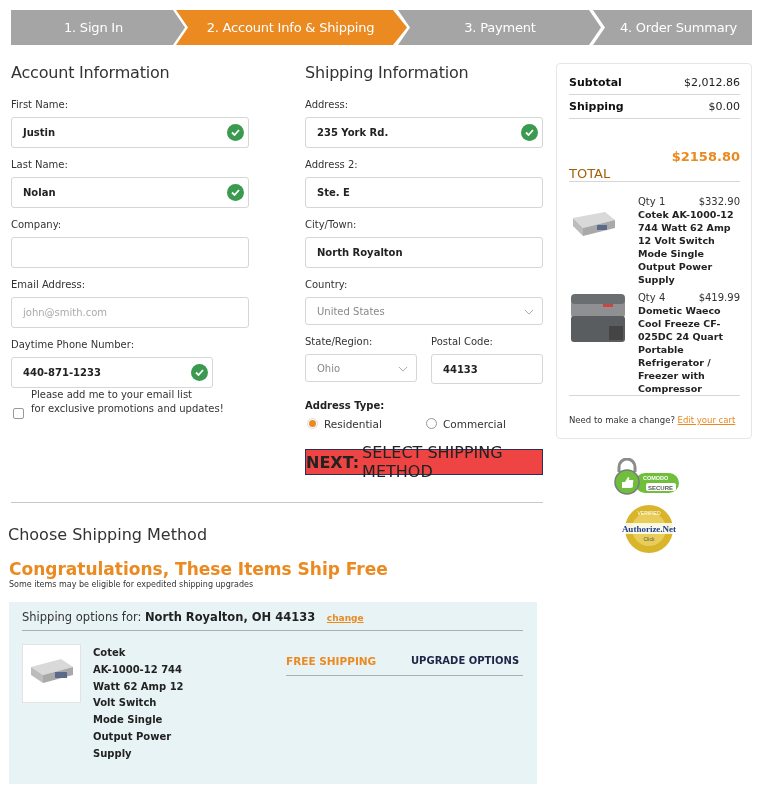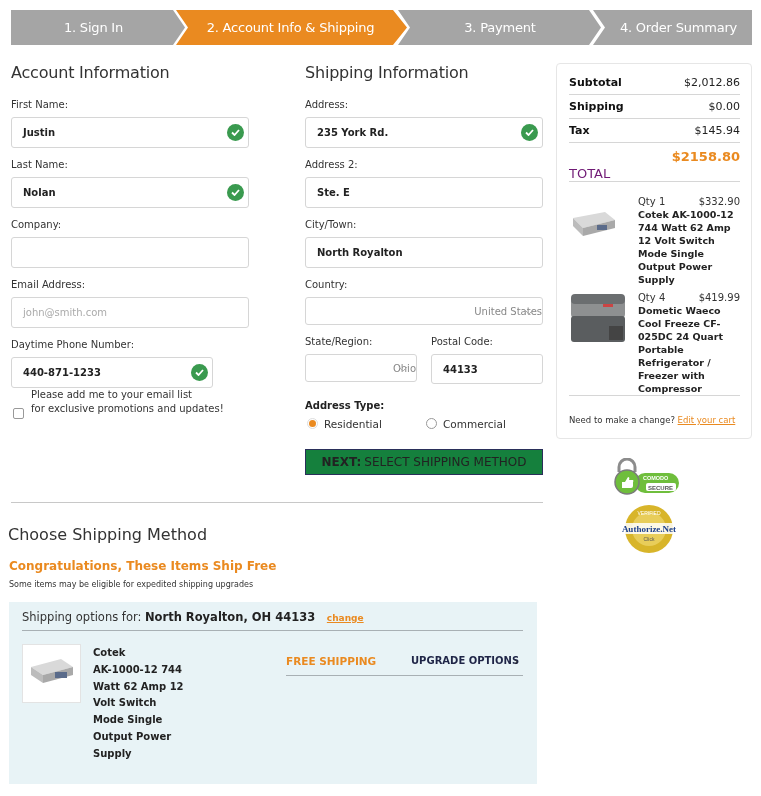--- a/index.html
+++ b/index.html
@@ -9,60 +9,60 @@
   
   .steps { position: absolute; left: 11px; top: 10px; width: 741px; height: 35px; }
   .step { position: absolute; top: 0; height: 35px; display: flex; align-items: center; justify-content: center;
           font-size: 13px; color: #fff; letter-spacing: -0.2px; }
 
   .section-title { position: absolute; font-size: 16px; color: #333; font-weight: normal; letter-spacing: -0.2px; }
   .label { position: absolute; font-size: 10px; color: #333; }
   .input { position: absolute; height: 31px; border: 1px solid #d6d6d6; border-radius: 3px; background: #fff;
            font-size: 10px; font-weight: bold; color: #222; padding-left: 11px; display: flex; align-items: center; }
   .input.placeholder { color: #aaa; font-weight: normal; }
-  .input.select { color: #888; font-weight: normal; justify-content: flex-end; }
+  .input.select { color: #888; font-weight: normal; }
   .check { position: absolute; right: 4px; top: 6px; width: 17px; height: 17px; border-radius: 50%; background: #3a9a4f;
            display: flex; align-items: center; justify-content: center; }
   .chev { position: absolute; right: 8px; top: 11px; width: 10px; height: 6px; }
 
   .checkbox { position: absolute; width: 11px; height: 11px; border: 1px solid #999; border-radius: 2px; background: #fff; }
   .cb-text { position: absolute; font-size: 10px; color: #333; line-height: 14px; }
 
   .radio { position: absolute; width: 11px; height: 11px; border-radius: 50%; border: 1px solid #999; background: #fff; }
   .radio.on { border-color: #ddd; background: #fff; }
   .radio.on::after { content: ""; position: absolute; left: 1px; top: 1px; width: 7px; height: 7px; border-radius: 50%; background: #ea8a20; }
 
   .next-btn { position: absolute; left: 305px; top: 449px; width: 238px; height: 26px; border: 1px solid #2a2f5a;
-              background: #15803d; font-size: 12px; color: #222; display: flex; align-items: center; justify-content: center; }
+              background: #ef4444; font-size: 16px; color: #222; display: flex; align-items: center; justify-content: center; }
   .next-btn b { font-weight: bold; margin-right: 3px; }
 
   
   .summary { position: absolute; left: 556px; top: 63px; width: 196px; height: 376px; border: 1px solid #e6e6e6;
              border-radius: 4px; background: #fff; }
   .sum-row { position: absolute; left: 12px; width: 171px; height: 24px; display: flex; justify-content: space-between;
              align-items: center; font-size: 11px; border-bottom: 1px solid #d6d6d6; }
   .sum-row .k { font-weight: bold; color: #111; }
   .sum-row.total { border-bottom: none; color: #ea8a20; font-size: 13px; }
-  .sum-row.total .k { font-weight: normal; color: #701a75; margin-top: 34px; }
+  .sum-row.total .k { font-weight: normal; color: #a16207; margin-top: 34px; }
   .sum-row.total .v { font-weight: bold; }
   .sum-sep { position: absolute; left: 12px; width: 171px; height: 1px; background: #d6d6d6; }
 
   .item { position: absolute; left: 12px; width: 171px; }
   .item .thumb { position: absolute; left: 0; }
   .item .info { position: absolute; left: 69px; width: 102px; }
   .item .qtyline { display: flex; justify-content: space-between; font-size: 10px; color: #333; }
   .item .name { font-size: 9.5px; font-weight: bold; color: #222; line-height: 13px; margin-top: 1px; }
 
   .change-text { position: absolute; left: 12px; top: 351px; font-size: 8.5px; color: #333; }
   .change-text a { color: #ea8a20; text-decoration: underline; }
 
   .divider { position: absolute; left: 11px; top: 502px; width: 532px; height: 1px; background: #c8c8c8; }
 
   .ship-title { position: absolute; left: 8px; top: 525px; font-size: 16px; color: #333; }
-  .congrats { position: absolute; left: 9px; top: 559px; font-size: 12px; font-weight: bold; color: #ea8a20; }
+  .congrats { position: absolute; left: 9px; top: 559px; font-size: 17px; font-weight: bold; color: #ea8a20; }
   .note { position: absolute; left: 9px; top: 580px; font-size: 8px; color: #333; }
 
   .ship-box { position: absolute; left: 9px; top: 602px; width: 528px; height: 182px; background: #e8f3f6; }
   .ship-for { position: absolute; left: 13px; top: 8px; font-size: 11.5px; color: #333; }
   .ship-for b { font-weight: bold; color: #222; text-align: center; }
   .ship-for a { font-size: 9px; color: #ea8a20; text-decoration: underline; font-weight: bold; margin-left: 8px; }
   .ship-line { position: absolute; left: 13px; top: 28px; width: 501px; height: 1px; background: #a8b0b4; }
   .ship-thumb { position: absolute; left: 13px; top: 42px; width: 59px; height: 59px; background: #fff; border: 1px solid #e3e3e3; }
   .ship-name { position: absolute; left: 84px; top: 43px; width: 110px; font-size: 10px; font-weight: bold; color: #222; line-height: 16.8px; }
   .free-ship { position: absolute; left: 277px; top: 53px; font-size: 10.5px; font-weight: bold; color: #ea8a20; }
@@ -200,24 +200,20 @@
 
 <div class="summary">
   <div class="sum-row" style="top:7px">
     <span class="k">Subtotal</span>
     <span class="v">$2,012.86</span>
   </div>
   <div class="sum-row" style="top:31px">
     <span class="k">Shipping</span>
     <span class="v">$0.00</span>
   </div>
-  <div class="sum-row" style="top:55px">
-    <span class="k">Tax</span>
-    <span class="v">$145.94</span>
-  </div>
   <div class="sum-row total" style="top:80px">
     <span class="k">TOTAL</span>
     <span class="v">$2158.80</span>
   </div>
   <div class="sum-sep" style="top:117px"></div>
 
   <div class="item" style="top:132px">
     <svg class="thumb" width="50" height="40" viewBox="0 0 50 40" style="top:10px">
       <polygon points="4,12 36,6 46,14 14,22" fill="#d9d9d9"></polygon>
       <polygon points="4,12 14,22 14,30 4,20" fill="#bcbcbc"></polygon>

